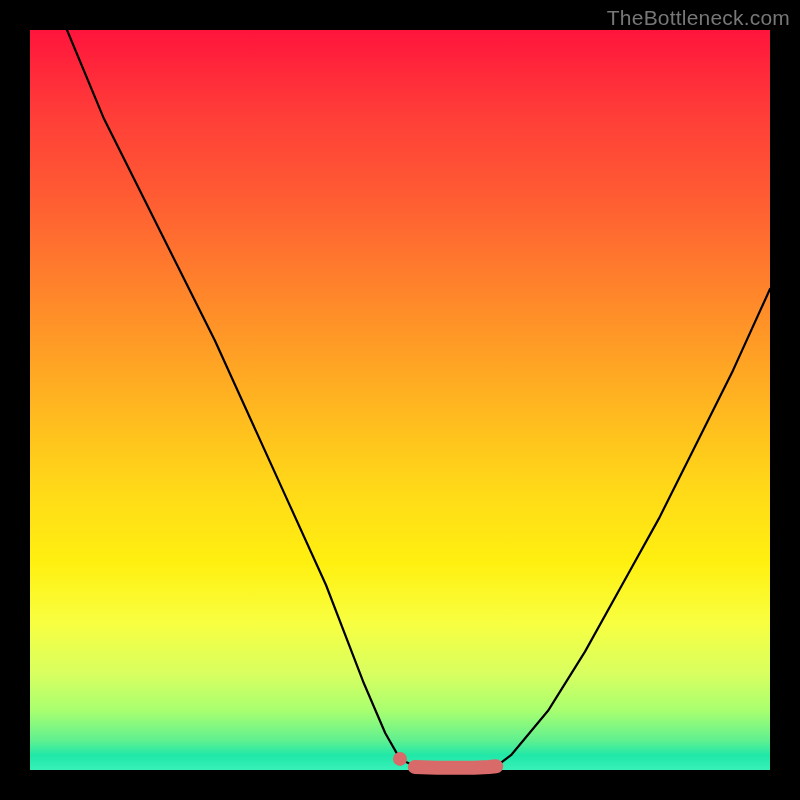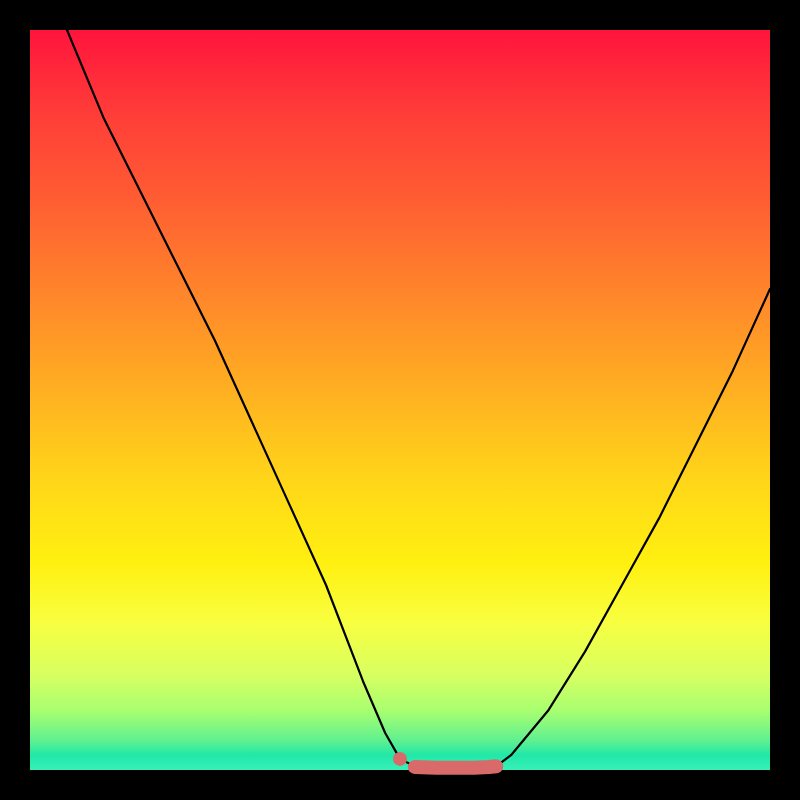--- a/index.html
+++ b/index.html
@@ -61,20 +61,21 @@
     top: 0;
     width: 740px;
     height: 740px;
     overflow: visible;
   }
 </style>
 </head>
 <body>
 
 <div class="frame">
+  <div class="watermark">TheBottleneck.com</div>
 
   <div class="plot-area">
     <svg class="curves" id="curves-svg" viewBox="0 0 740 740" preserveAspectRatio="none">
 
     <path d="M37.00 0.00 L74.00 88.80 L111.00 162.80 L148.00 236.80 L185.00 310.80 L222.00 392.20 L259.00 473.60 L296.00 555.00 L333.00 651.20 L355.20 703.00 L370.00 728.90 L384.80 736.30" fill="none" stroke="#000000" stroke-width="2.2" stroke-linecap="round" stroke-linejoin="round"></path>
         <path d="M466.20 736.30 L481.00 725.20 L518.00 680.80 L555.00 621.60 L592.00 555.00 L629.00 488.40 L666.00 414.40 L703.00 340.40 L740.00 259.00" fill="none" stroke="#000000" stroke-width="2.2" stroke-linecap="round" stroke-linejoin="round"></path>
         <path d="M384.80 737.04 L407.00 737.78 L429.20 737.78 L444.00 737.78 L458.80 737.04 L466.20 736.30" fill="none" stroke="#d86a6a" stroke-width="14" stroke-linecap="round" stroke-linejoin="round"></path>
         <circle cx="370.00" cy="728.90" r="7" fill="#d86a6a"></circle>
       </svg>
   </div>

